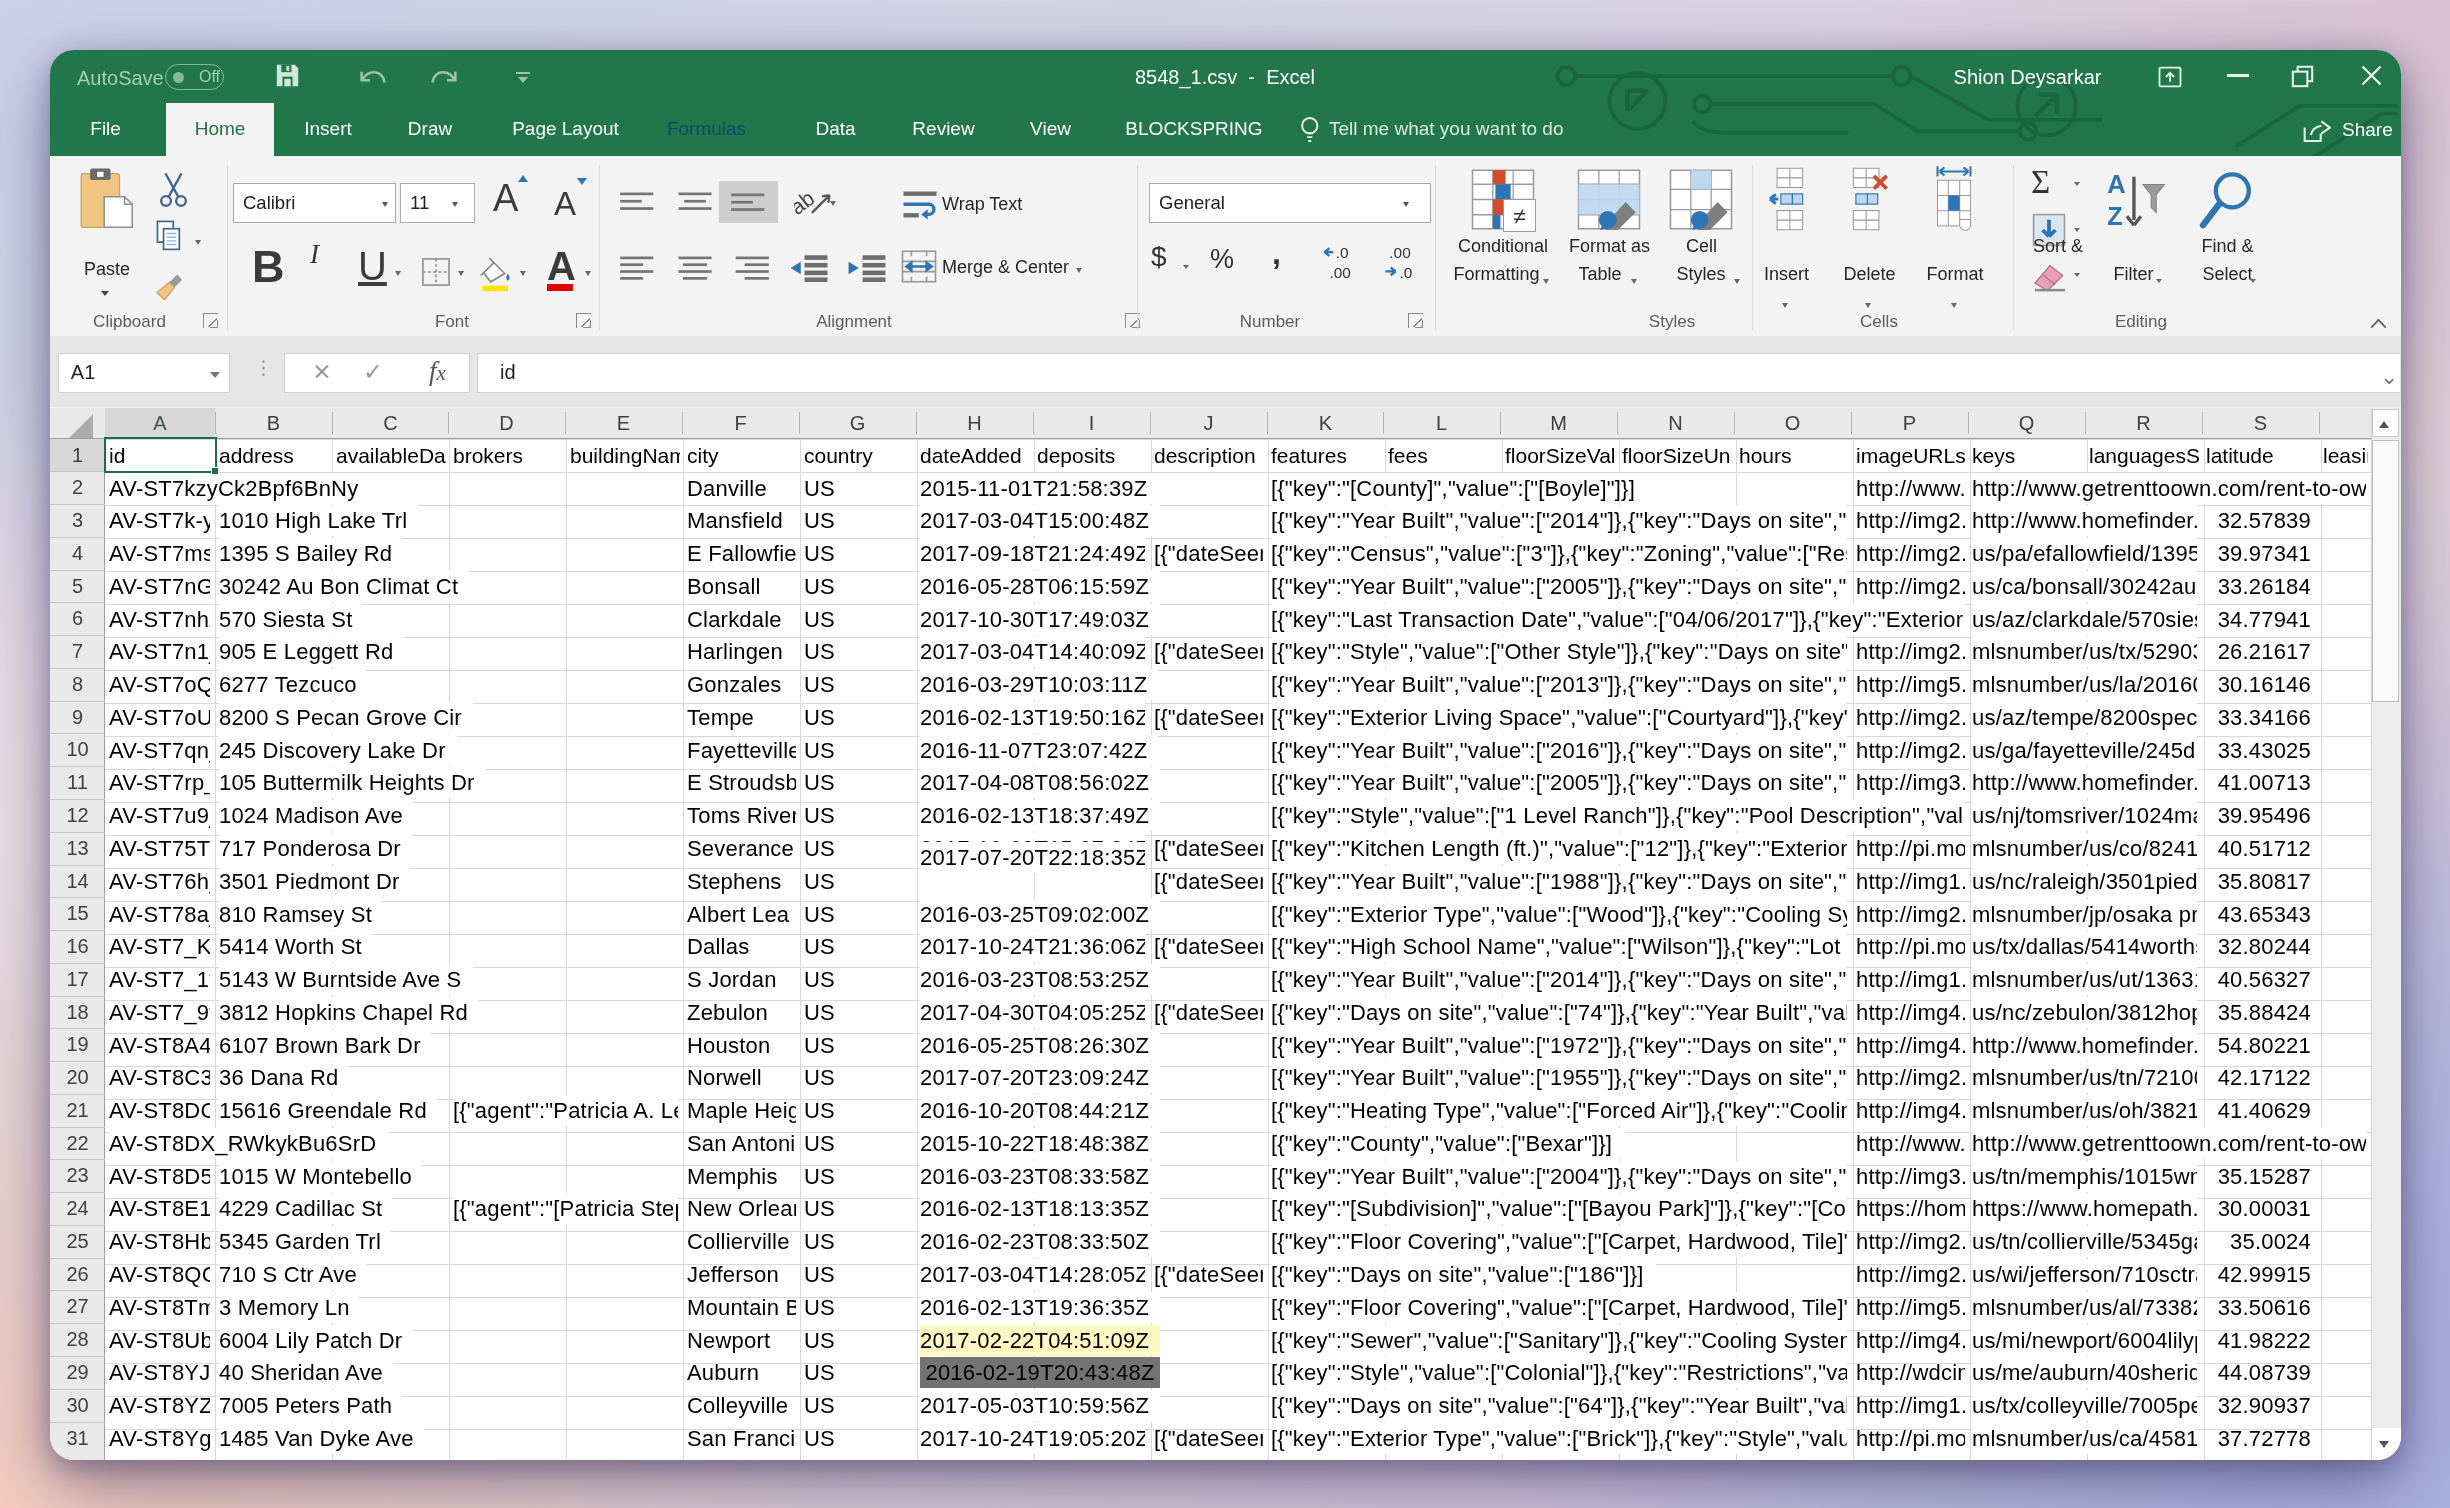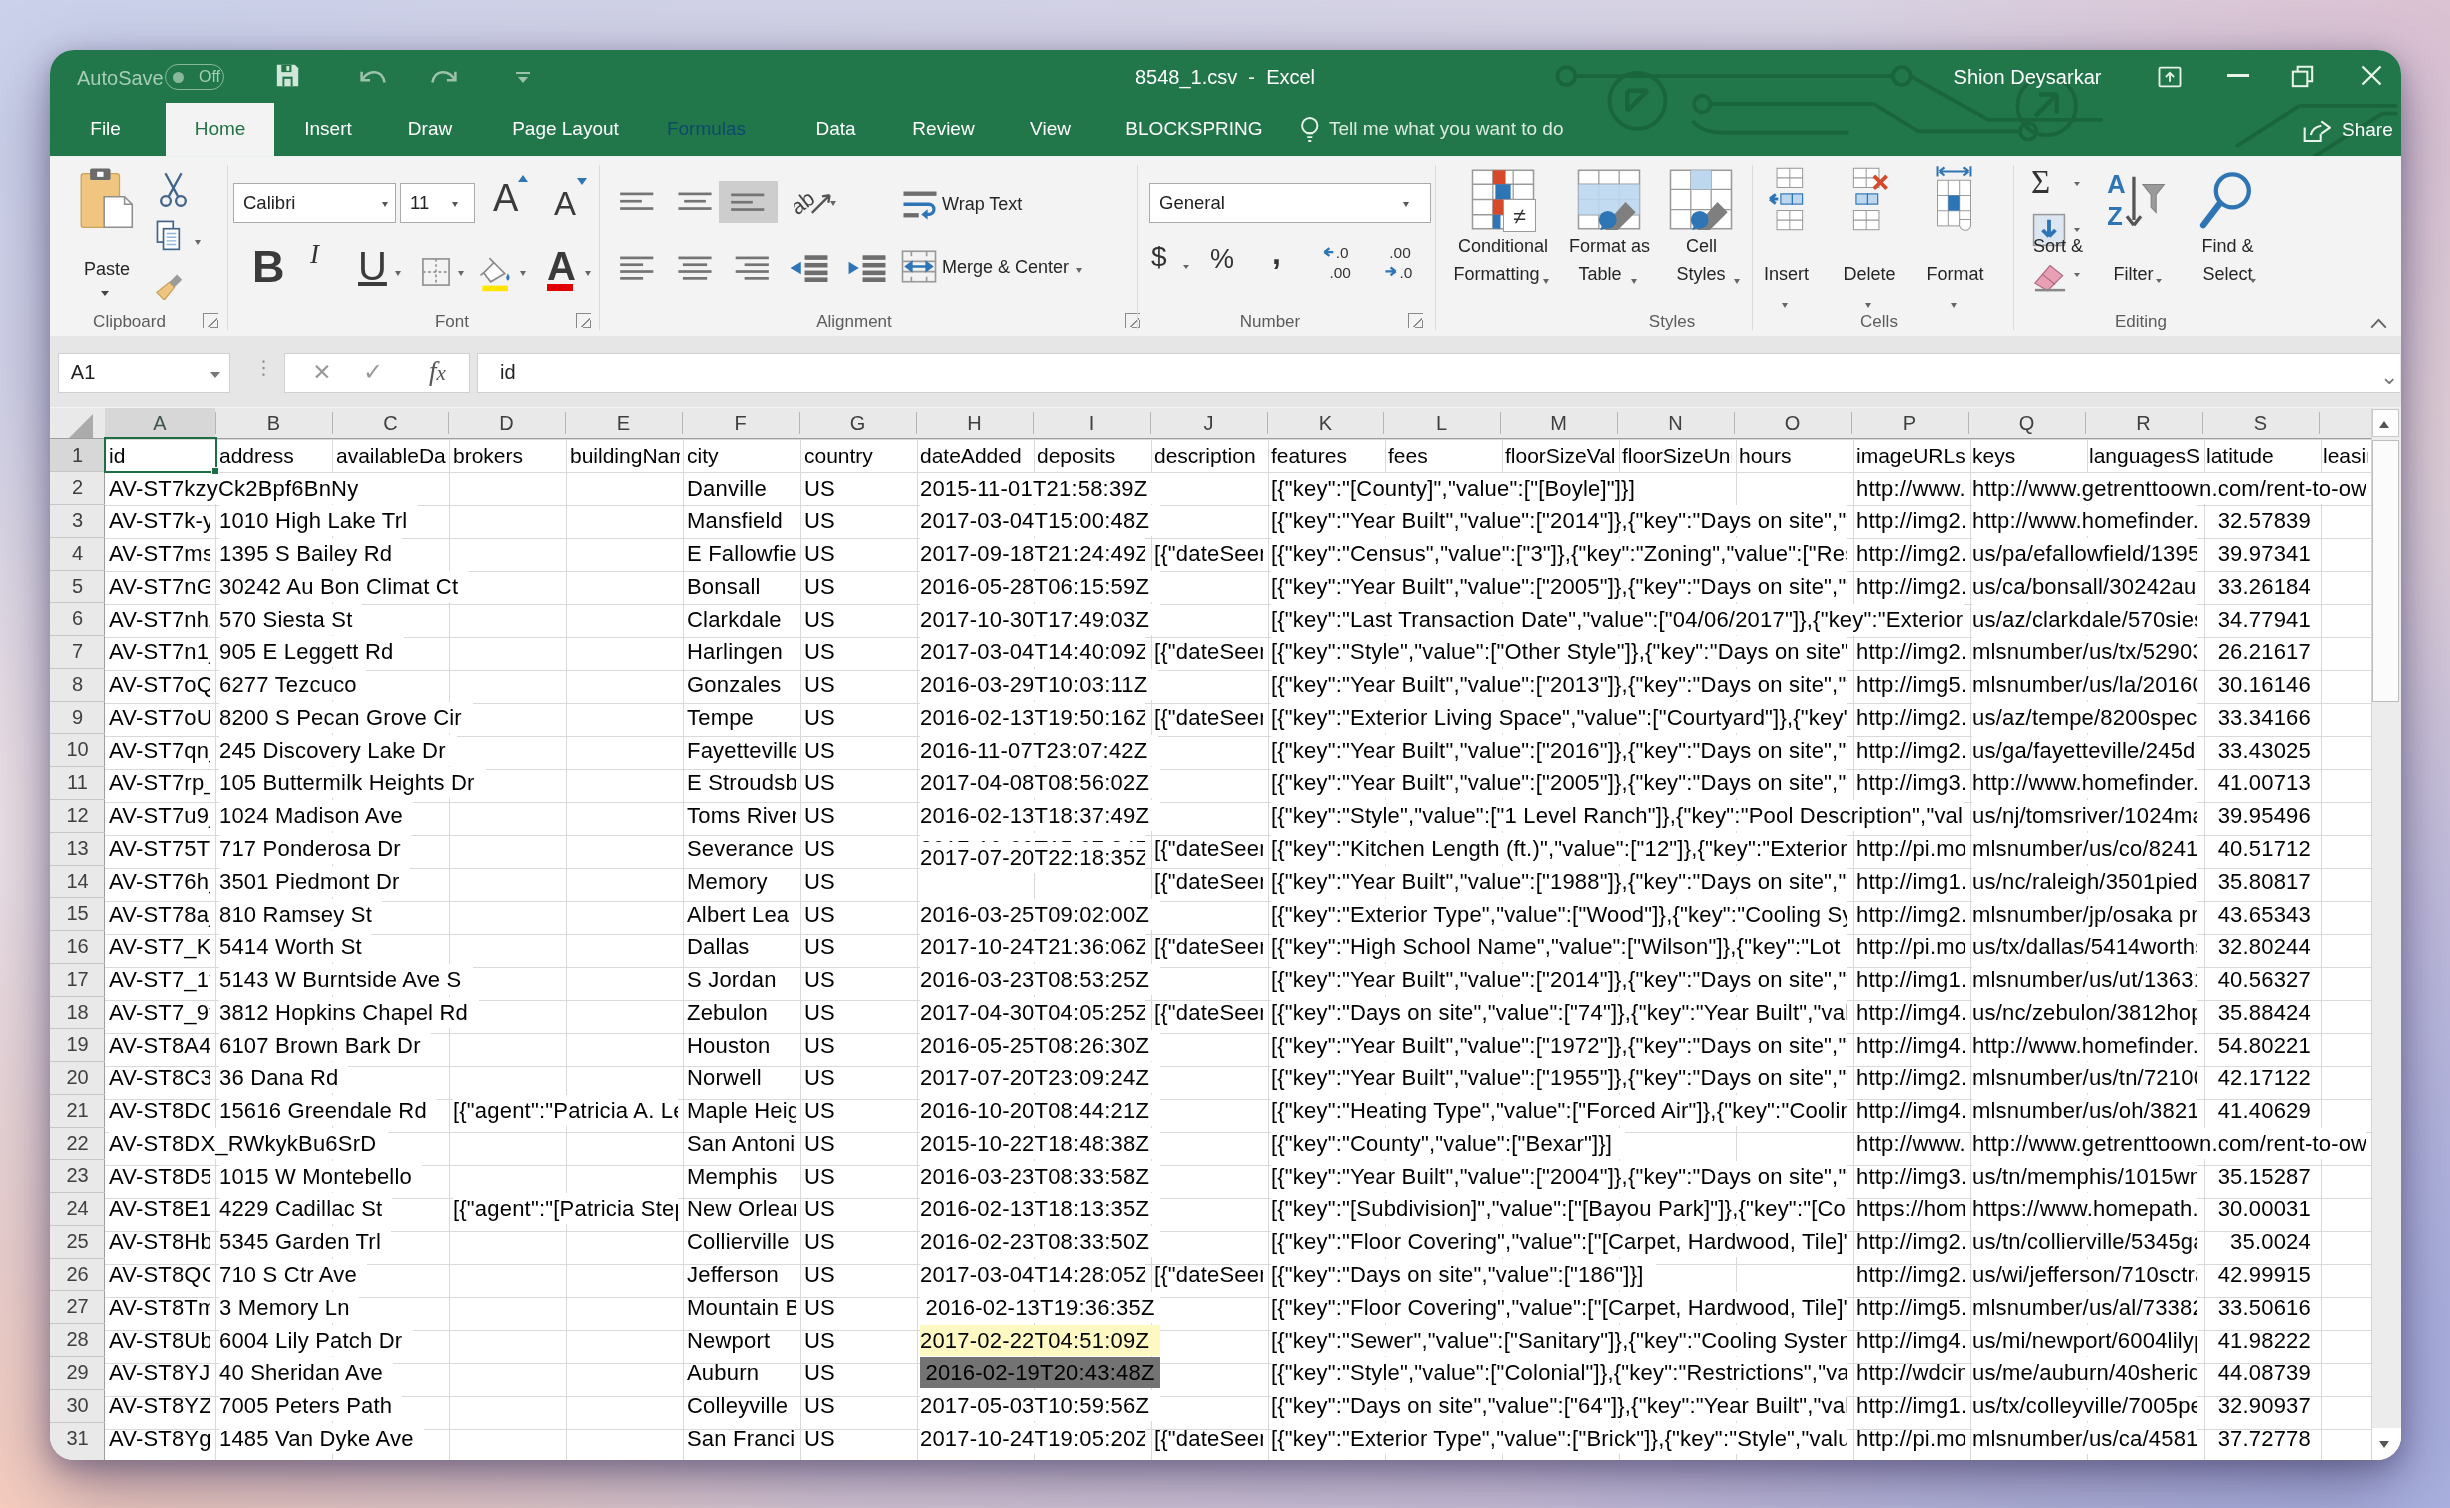--- a/index.html
+++ b/index.html
@@ -647,21 +647,21 @@
 <div class="c" style="left:637px;top:783px;width:109px;">Severance</div>
 <div class="c" style="left:754px;top:783px;width:109px;">US</div>
 <div class="c" style="left:870px;top:783px;width:225px; background:#fff;">2017-10-09T15:07:34Z</div>
 <div class="c" style="left:1104px;top:783px;width:109px;">[{"dateSeen":["2017-0</div>
 <div class="c" style="left:1221px;top:783px;width:576px; background:#fff;">[{"key":"Kitchen Length (ft.)","value":["12"]},{"key":"Exterior Type","value":["Brick"]}]</div>
 <div class="c" style="left:1806px;top:783px;width:109px;">http://pi.movoto.com/p/co/82</div>
 <div class="c" style="left:1922px;top:783px;width:225px; background:#fff;">mlsnumber/us/co/8241187</div>
 <div class="c num" style="left:2156px;top:783px;width:105px">40.51712</div>
 <div class="c" style="left:59px;top:816px;width:101px;">AV-ST76h_KYgpSSW21Bq</div>
 <div class="c" style="left:169px;top:816px;width:191px; background:#fff;">3501 Piedmont Dr</div>
-<div class="c" style="left:637px;top:816px;width:109px;">Memory</div>
+<div class="c" style="left:637px;top:816px;width:109px;">Stephens</div>
 <div class="c" style="left:754px;top:816px;width:109px;">US</div>
 <div class="c" style="left:870px;top:792px;width:225px; background:#fff;">2017-07-20T22:18:35Z</div>
 <div class="c" style="left:1104px;top:816px;width:109px;">[{"dateSeen":["2017-0</div>
 <div class="c" style="left:1221px;top:816px;width:576px; background:#fff;">[{"key":"Year Built","value":["1988"]},{"key":"Days on site","value":["62"]}]</div>
 <div class="c" style="left:1806px;top:816px;width:109px;">http://img1.homefinder.com/i</div>
 <div class="c" style="left:1922px;top:816px;width:225px; background:#fff;">us/nc/raleigh/3501piedmont</div>
 <div class="c num" style="left:2156px;top:816px;width:105px">35.80817</div>
 <div class="c" style="left:59px;top:849px;width:101px;">AV-ST78ajCtRkn3Fvzg0</div>
 <div class="c" style="left:169px;top:849px;width:163px; background:#fff;">810 Ramsey St</div>
 <div class="c" style="left:637px;top:849px;width:109px;">Albert Lea</div>
@@ -770,21 +770,21 @@
 <div class="c" style="left:870px;top:1209px;width:225px; background:#fff;">2017-03-04T14:28:05Z</div>
 <div class="c" style="left:1104px;top:1209px;width:109px;">[{"dateSeen":["2017-0</div>
 <div class="c" style="left:1221px;top:1209px;width:385px; background:#fff;">[{"key":"Days on site","value":["186"]}]</div>
 <div class="c" style="left:1806px;top:1209px;width:109px;">http://img2.rtoown.com/wi/je</div>
 <div class="c" style="left:1922px;top:1209px;width:225px; background:#fff;">us/wi/jefferson/710sctrave</div>
 <div class="c num" style="left:2156px;top:1209px;width:105px">42.99915</div>
 <div class="c" style="left:59px;top:1242px;width:101px;">AV-ST8Tm_kQyCv9Xb3Lp</div>
 <div class="c" style="left:169px;top:1242px;width:140px; background:#fff;">3 Memory Ln</div>
 <div class="c" style="left:637px;top:1242px;width:109px;">Mountain Brk</div>
 <div class="c" style="left:754px;top:1242px;width:109px;">US</div>
-<div class="c" style="left:870px;top:1242px;width:240px; background:#fff;text-align:center;">2016-02-13T19:36:35Z</div>
+<div class="c" style="left:870px;top:1242px;width:240px; background:#fff;">2016-02-13T19:36:35Z</div>
 <div class="c" style="left:1221px;top:1242px;width:576px; background:#fff;">[{"key":"Floor Covering","value":["[Carpet, Hardwood, Tile]"]}]</div>
 <div class="c" style="left:1806px;top:1242px;width:109px;">http://img5.birminghammls.c</div>
 <div class="c" style="left:1922px;top:1242px;width:225px; background:#fff;">mlsnumber/us/al/733821</div>
 <div class="c num" style="left:2156px;top:1242px;width:105px">33.50616</div>
 <div class="c" style="left:59px;top:1275px;width:101px;">AV-ST8UbAqzWyKx8Rm4c</div>
 <div class="c" style="left:169px;top:1275px;width:194px; background:#fff;">6004 Lily Patch Dr</div>
 <div class="c" style="left:637px;top:1275px;width:109px;">Newport</div>
 <div class="c" style="left:754px;top:1275px;width:109px;">US</div>
 <div class="c" style="left:870px;top:1275px;width:240px; background:#fef9c3;">2017-02-22T04:51:09Z</div>
 <div class="c" style="left:1221px;top:1275px;width:576px; background:#fff;">[{"key":"Sewer","value":["Sanitary"]},{"key":"Cooling System","value":["Central"]}]</div>

